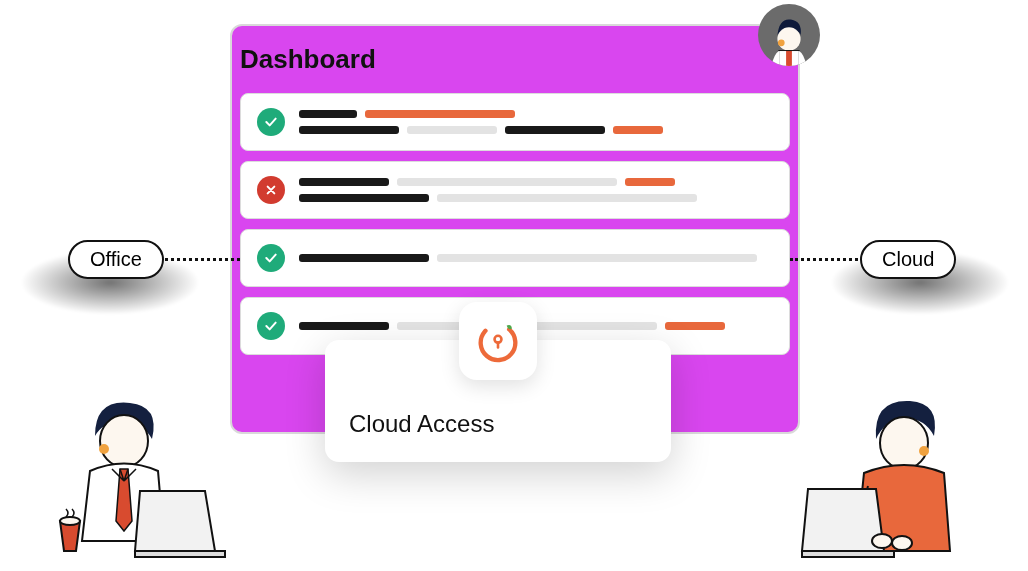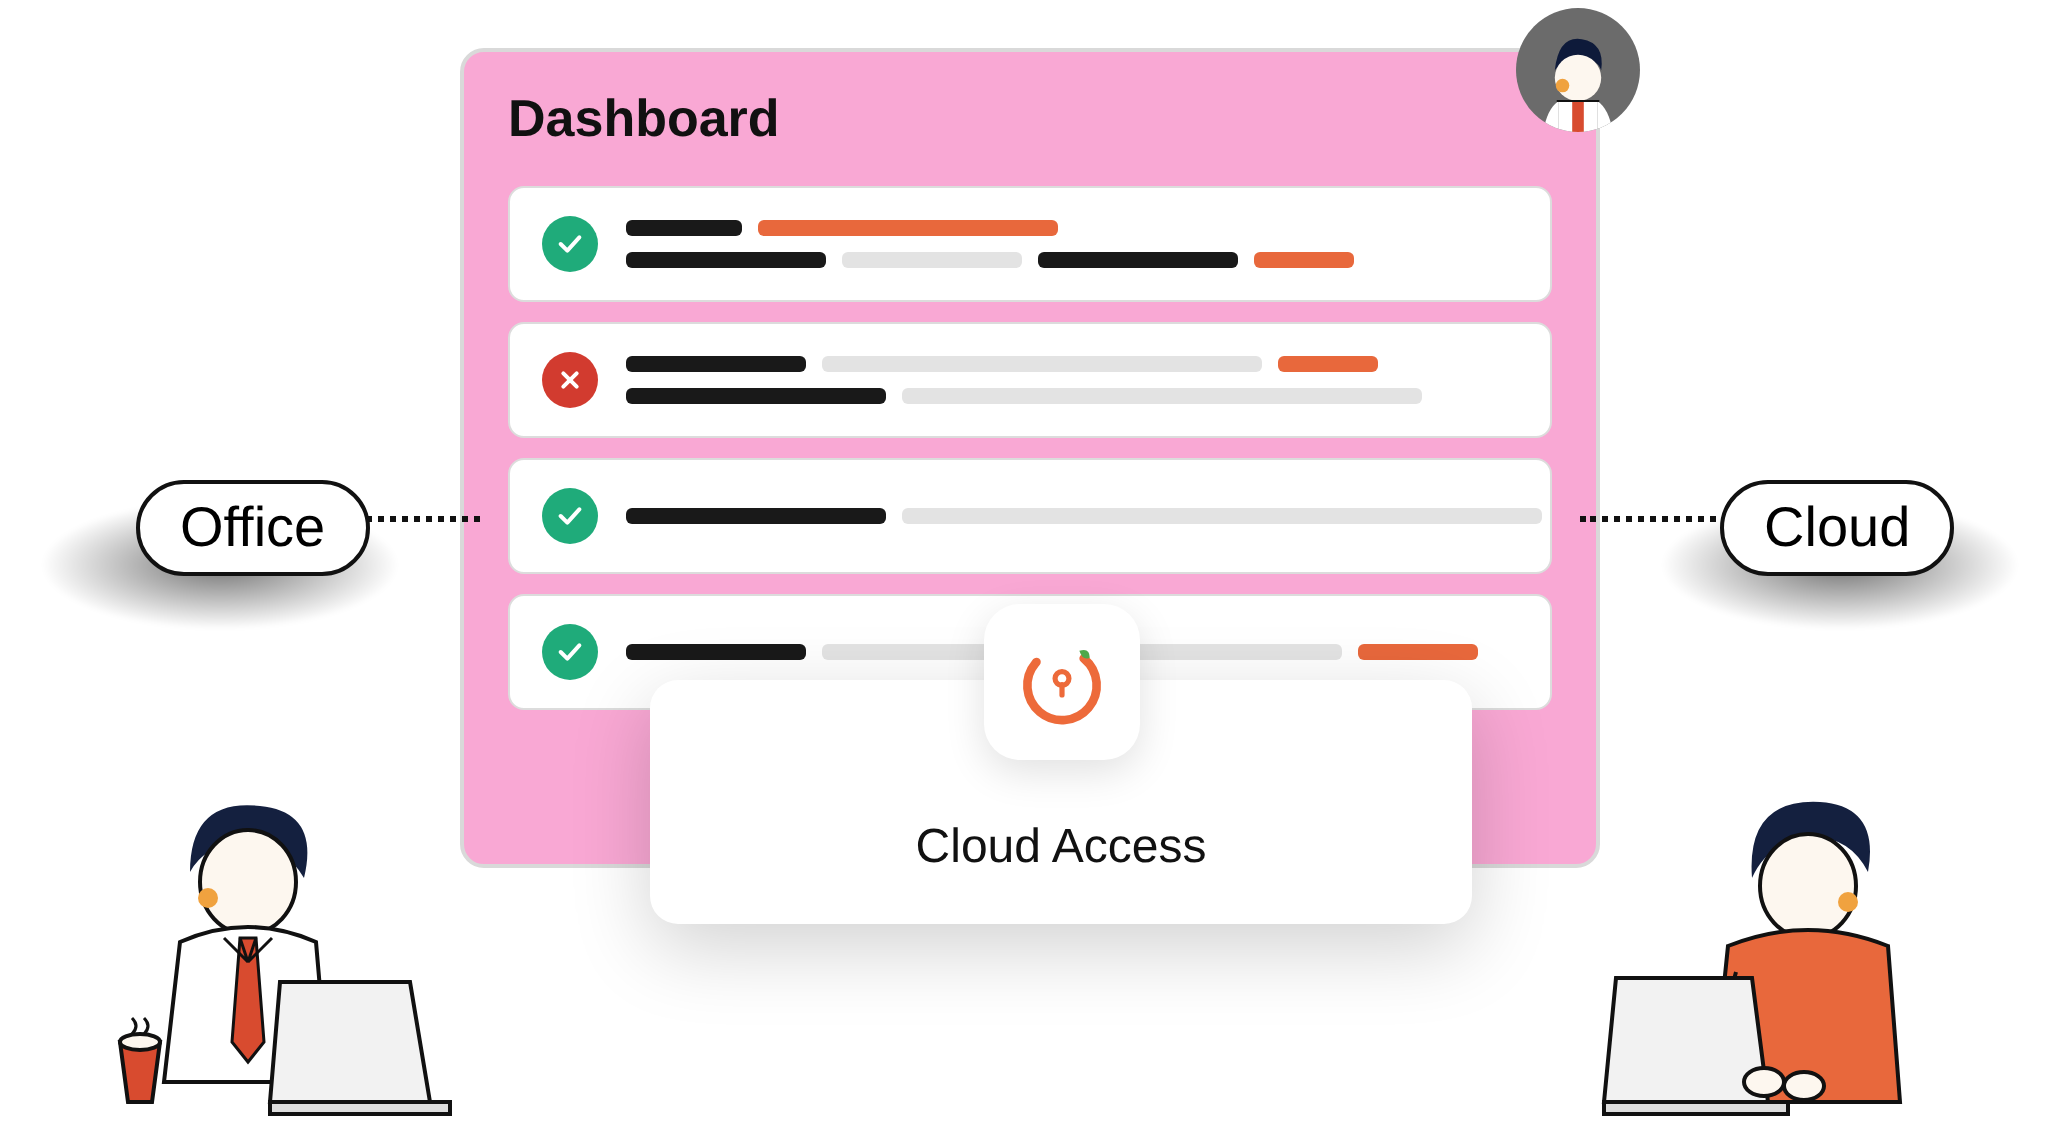--- a/index.html
+++ b/index.html
@@ -12,24 +12,24 @@
     overflow: hidden;
   }
 
   
   .dashboard {
     position: absolute;
     left: 230px;
     top: 24px;
     width: 570px;
     height: 410px;
-    background: #f9a8d4;
+    background: #d946ef;
     border: 2px solid #d9d9d9;
     border-radius: 12px;
-    padding: 18px 22px;
+    padding: 18px 8px;
   }
   .dashboard-title {
     font-size: 26px;
     font-weight: 600;
     color: #111;
     margin-bottom: 18px;
   }
   .row {
     display: flex;
     align-items: center;
@@ -84,26 +84,26 @@
     display: flex;
     align-items: flex-end;
     justify-content: center;
   }
 
   
   .casb-card {
     position: absolute;
     left: 325px;
     top: 340px;
-    width: 411px;
+    width: 346px;
     background: #fff;
     border-radius: 14px;
     box-shadow: 0 12px 40px rgba(0,0,0,0.18);
     padding: 28px 24px 22px;
-    text-align: center;
+    text-align: left;
     z-index: 5;
   }
   .casb-logo {
     position: absolute;
     left: 50%;
     top: -38px;
     transform: translateX(-50%);
     width: 78px;
     height: 78px;
     background: #fff;
@@ -121,21 +121,21 @@
     font-weight: 500;
   }
 
   
   .pill {
     position: absolute;
     background: #fff;
     border: 2px solid #111;
     border-radius: 999px;
     padding: 6px 20px;
-    font-size: 28px;
+    font-size: 20px;
     font-weight: 500;
     z-index: 3;
   }
   .pill-office { left: 68px; top: 240px; }
   .pill-home { left: 860px; top: 240px; }
 
   
   .conn {
     position: absolute;
     border-top: 3px dotted #111;

